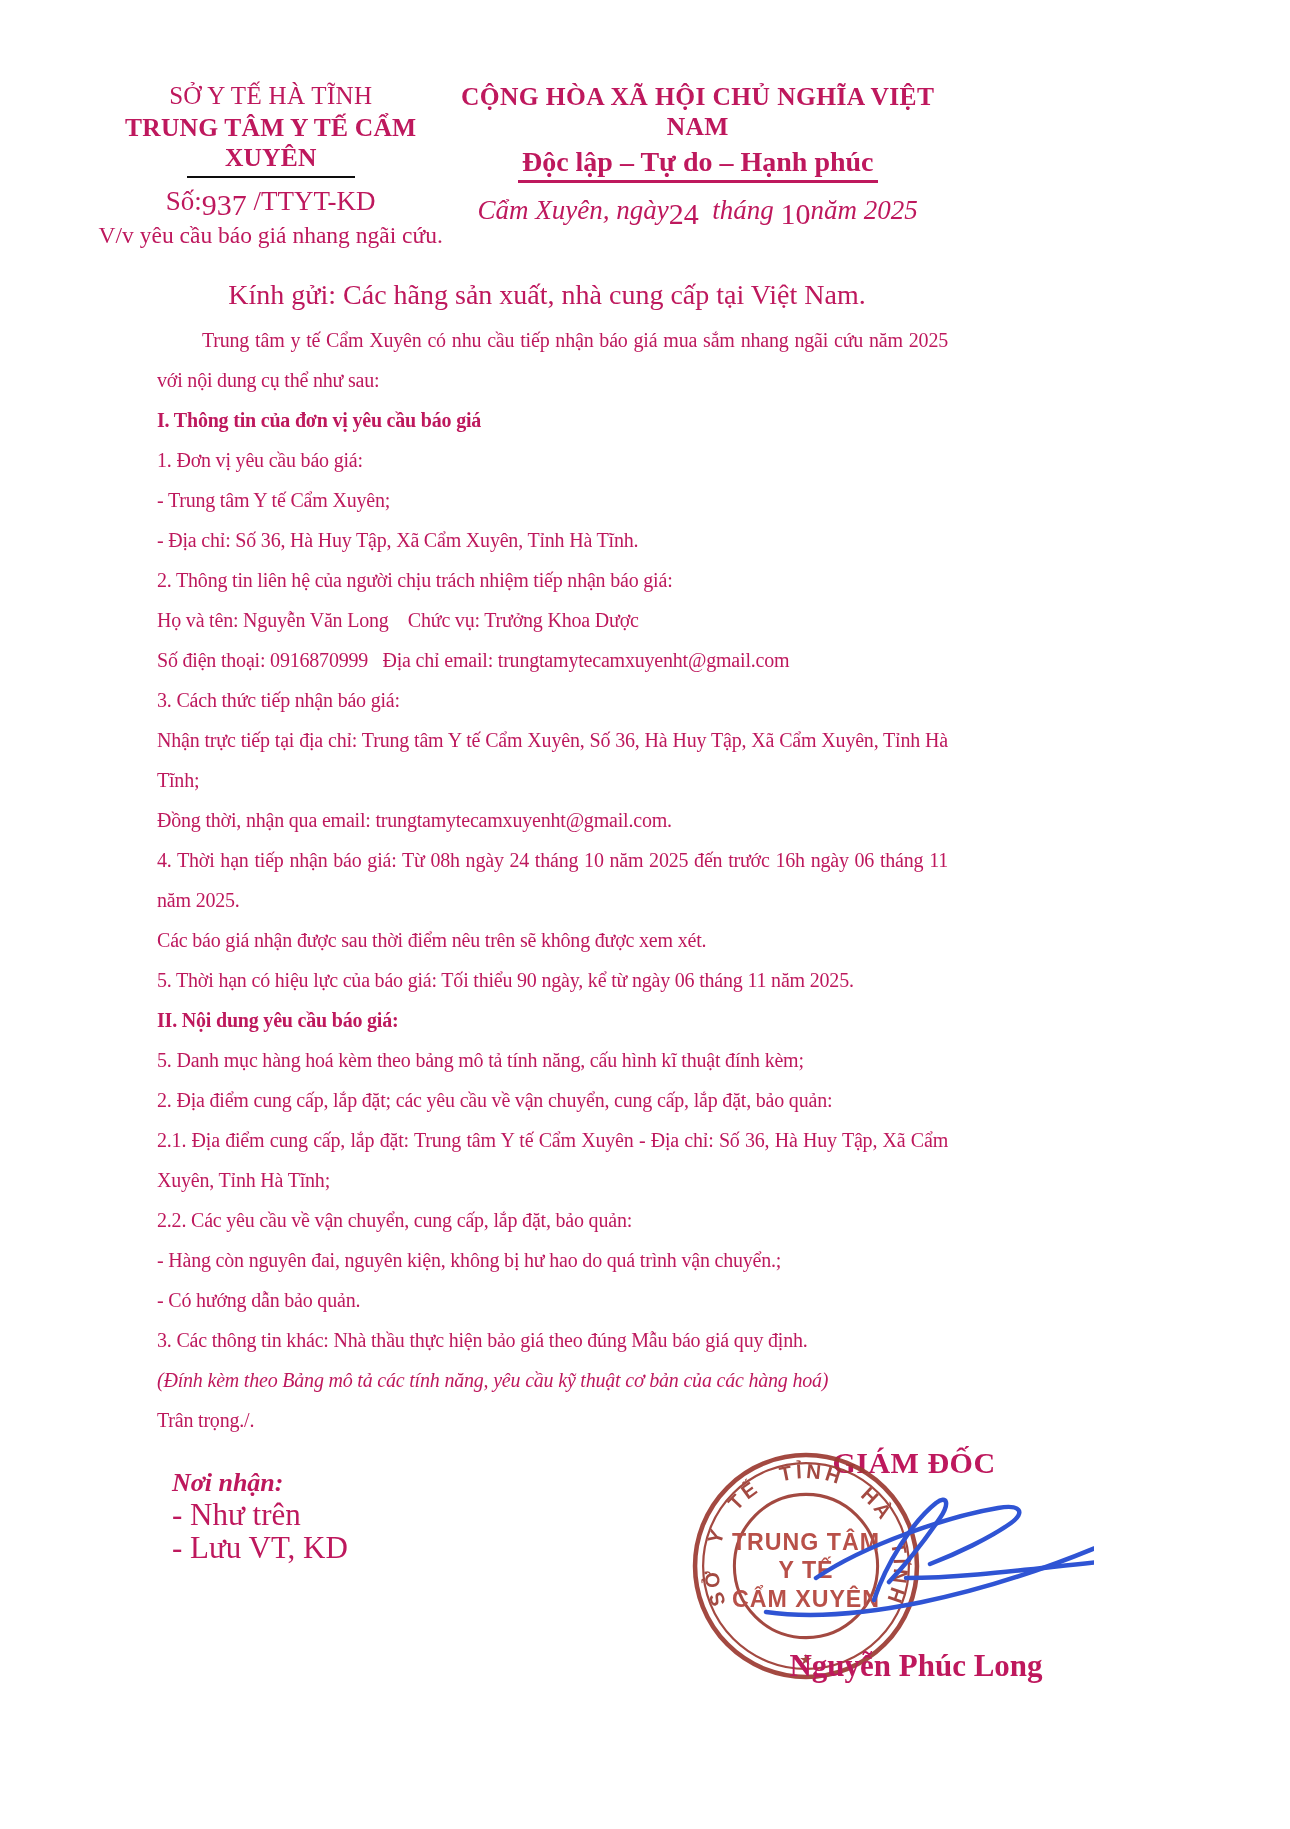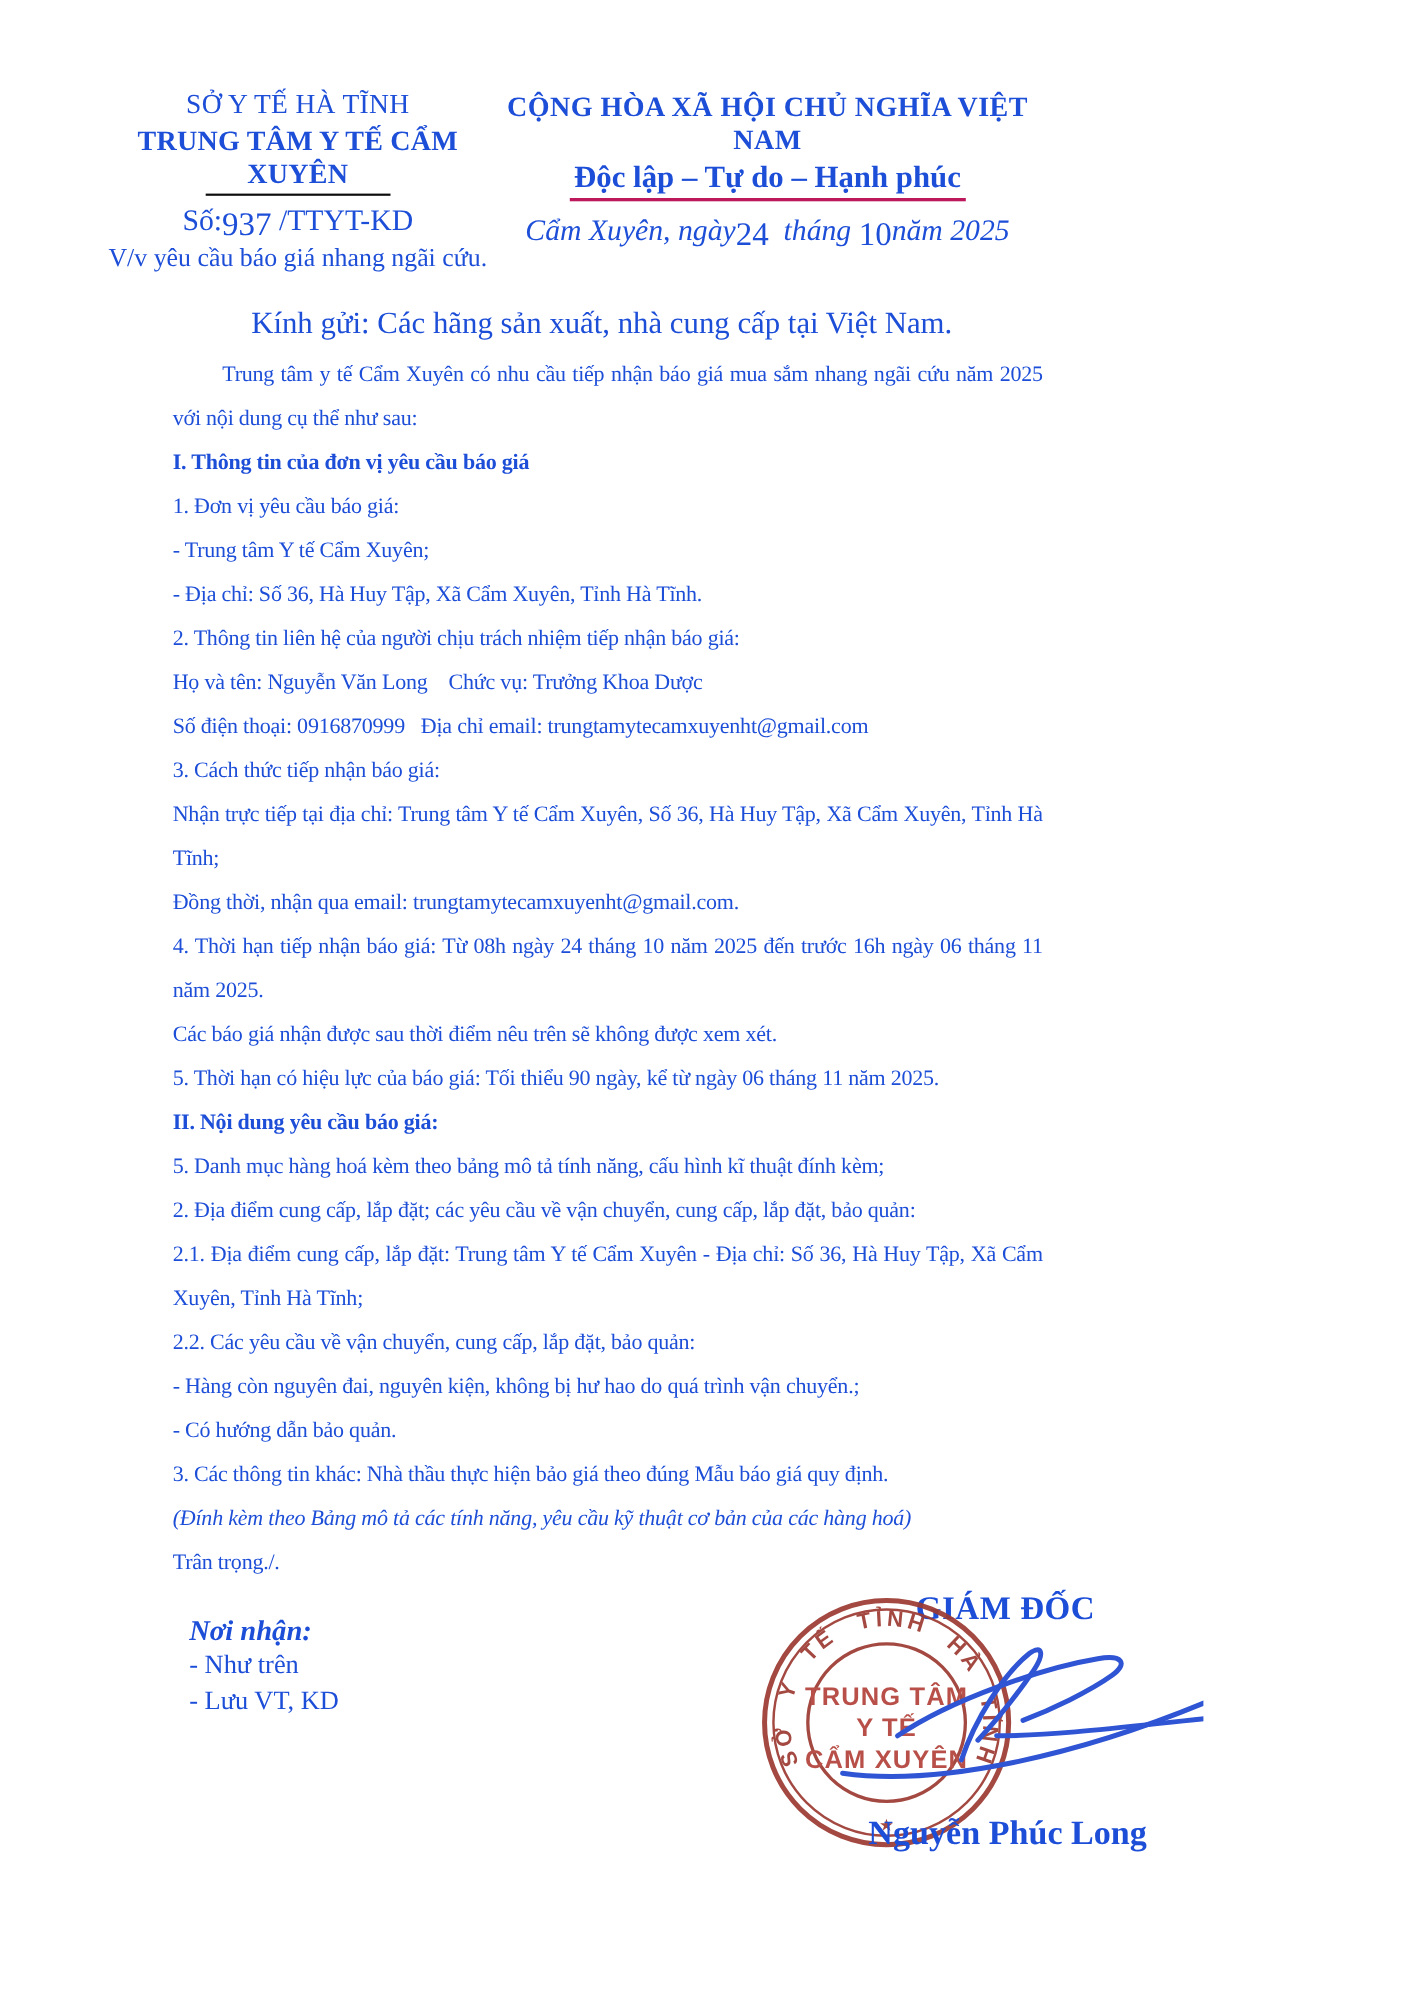--- a/index.html
+++ b/index.html
@@ -1,20 +1,20 @@
 <!DOCTYPE html>
 <html lang="vi"><head>
 <meta charset="utf-8">
 <style>
   html,body { margin:0; padding:0; background:#ffffff; }
   .page {
     position:relative;
     width:1094px; height:1829px;
     background:#ffffff;
-    color:#1d4ed8;
+    color:#be185d;
     font-family:"Liberation Serif", serif;
     overflow:hidden;
   }
   
   .header { display:flex; align-items:flex-start; padding-top:82px; }
   .h-left  { width:460px; margin-left:88px; text-align:center; }
   .h-right { width:615px; margin-left:auto; margin-right:152px; text-align:center; }
   .dept      { font-size:25px; letter-spacing:.3px; }
   .org       { font-size:25.5px; font-weight:bold; margin-top:3px; letter-spacing:.2px; }
   .org-rule  { width:168px; border-top:2.5px solid #0d0d0d; margin:3px auto 0; }
@@ -28,21 +28,21 @@
   
   .salutation { text-align:center; font-size:28px; margin-top:30px; }
   .doc-body { padding:9px 146px 0 157px; font-size:20px; line-height:40px; letter-spacing:-0.2px; }
   .doc-body p { margin:0; text-align:justify; }
   .doc-body p.indent { text-indent:45px; }
   .doc-body p.bold   { font-weight:bold; }
   .doc-body p.italic { font-style:italic; }
   
   .noi-nhan { position:absolute; left:172px; top:1468px; }
   .noi-nhan .nn-title { font-size:26px; font-weight:bold; font-style:italic; }
-  .noi-nhan .nn-item  { font-size:24px; line-height:33px; }
+  .noi-nhan .nn-item  { font-size:31px; line-height:33px; }
   .director-title { position:absolute; left:738px; top:1446px; width:352px; text-align:center;
                     font-size:30px; font-weight:bold; z-index:1; letter-spacing:.5px; }
   .stamp { position:absolute; left:690px; top:1450px; width:232px; height:232px; z-index:2; opacity:.92; }
   .stamp svg { width:100%; height:100%; }
   .signature { position:absolute; left:758px; top:1478px; width:388px; height:162px; z-index:3; }
   .signature svg { width:100%; height:100%; }
   .signer-name { position:absolute; left:736px; top:1648px; width:360px; text-align:center;
                  font-size:31px; font-weight:bold; z-index:4; }
 </style>
 </head>

